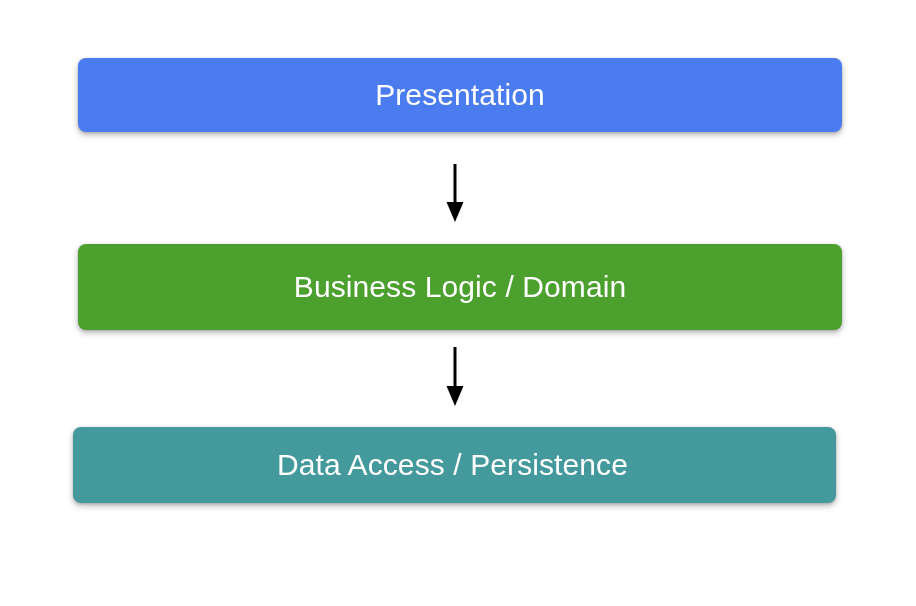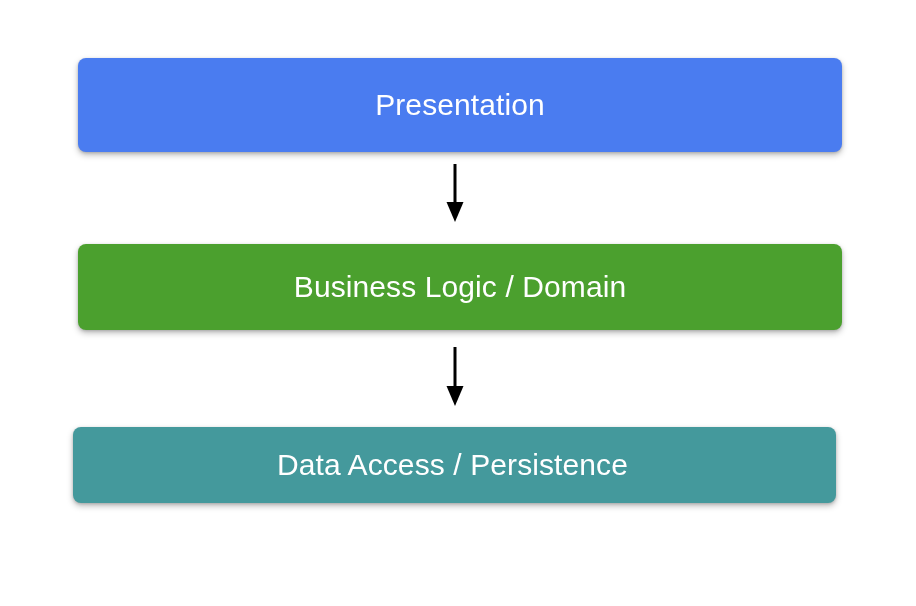--- a/index.html
+++ b/index.html
@@ -39,21 +39,21 @@
     letter-spacing: 0.1px;
     white-space: nowrap;
     text-align: center;
   }
 
   
   #box-presentation {
     left: 78px;
     top: 58px;
     width: 764px;
-    height: 94px;
+    height: 74px;
   }
   
   #box-business-logic {
     left: 78px;
     top: 244px;
     width: 764px;
     height: 86px;
   }
   
   #box-data-access {

